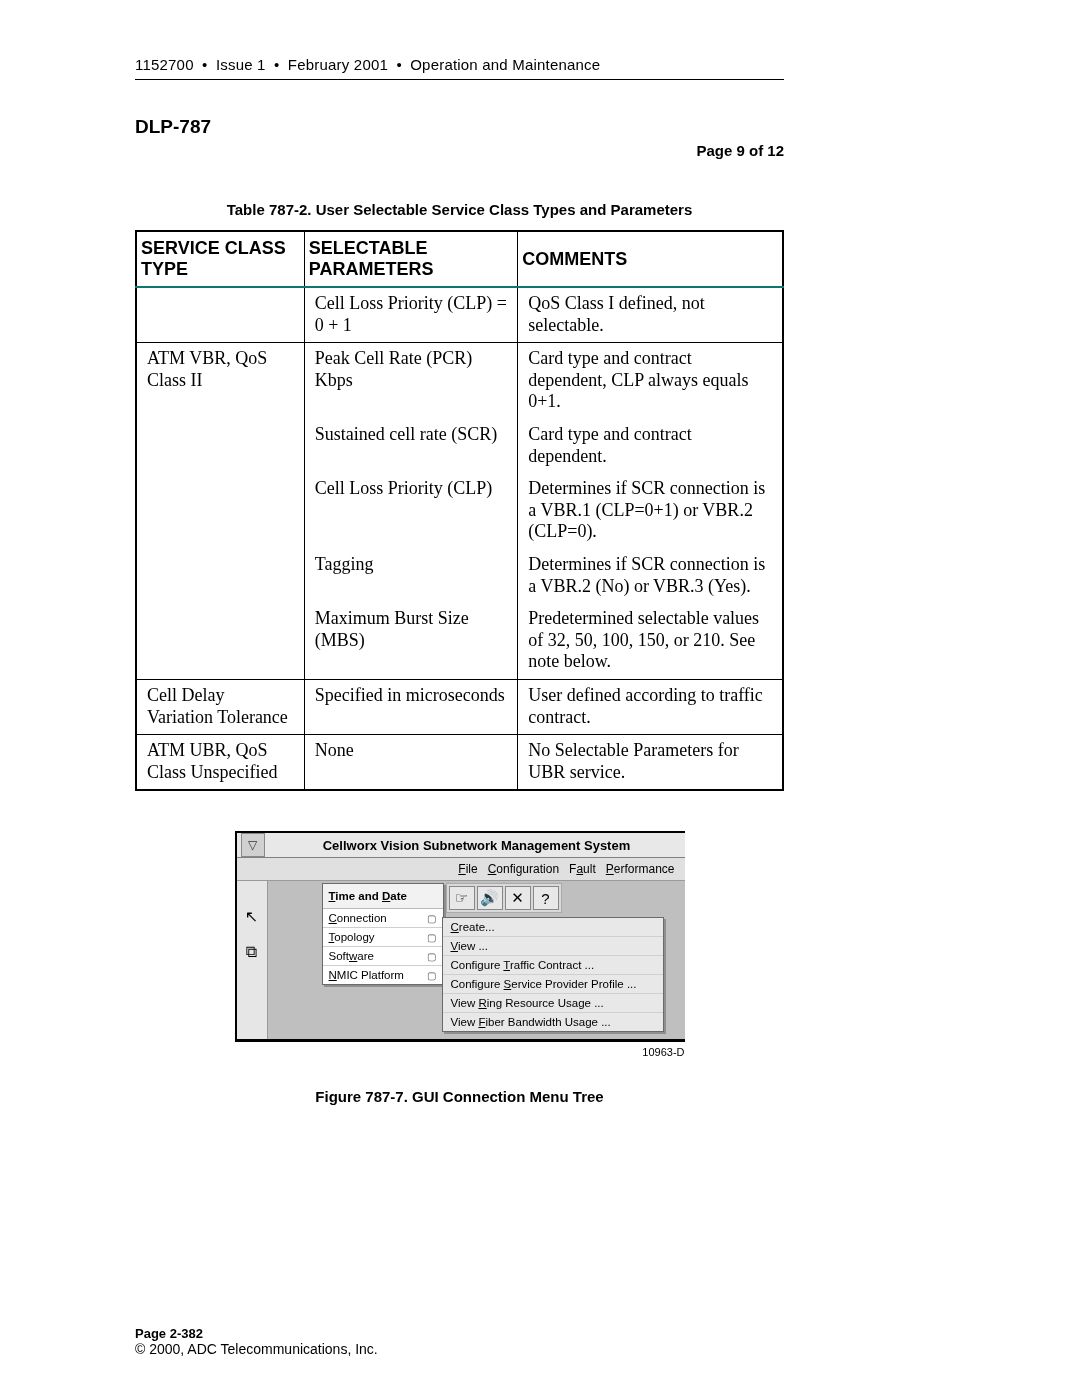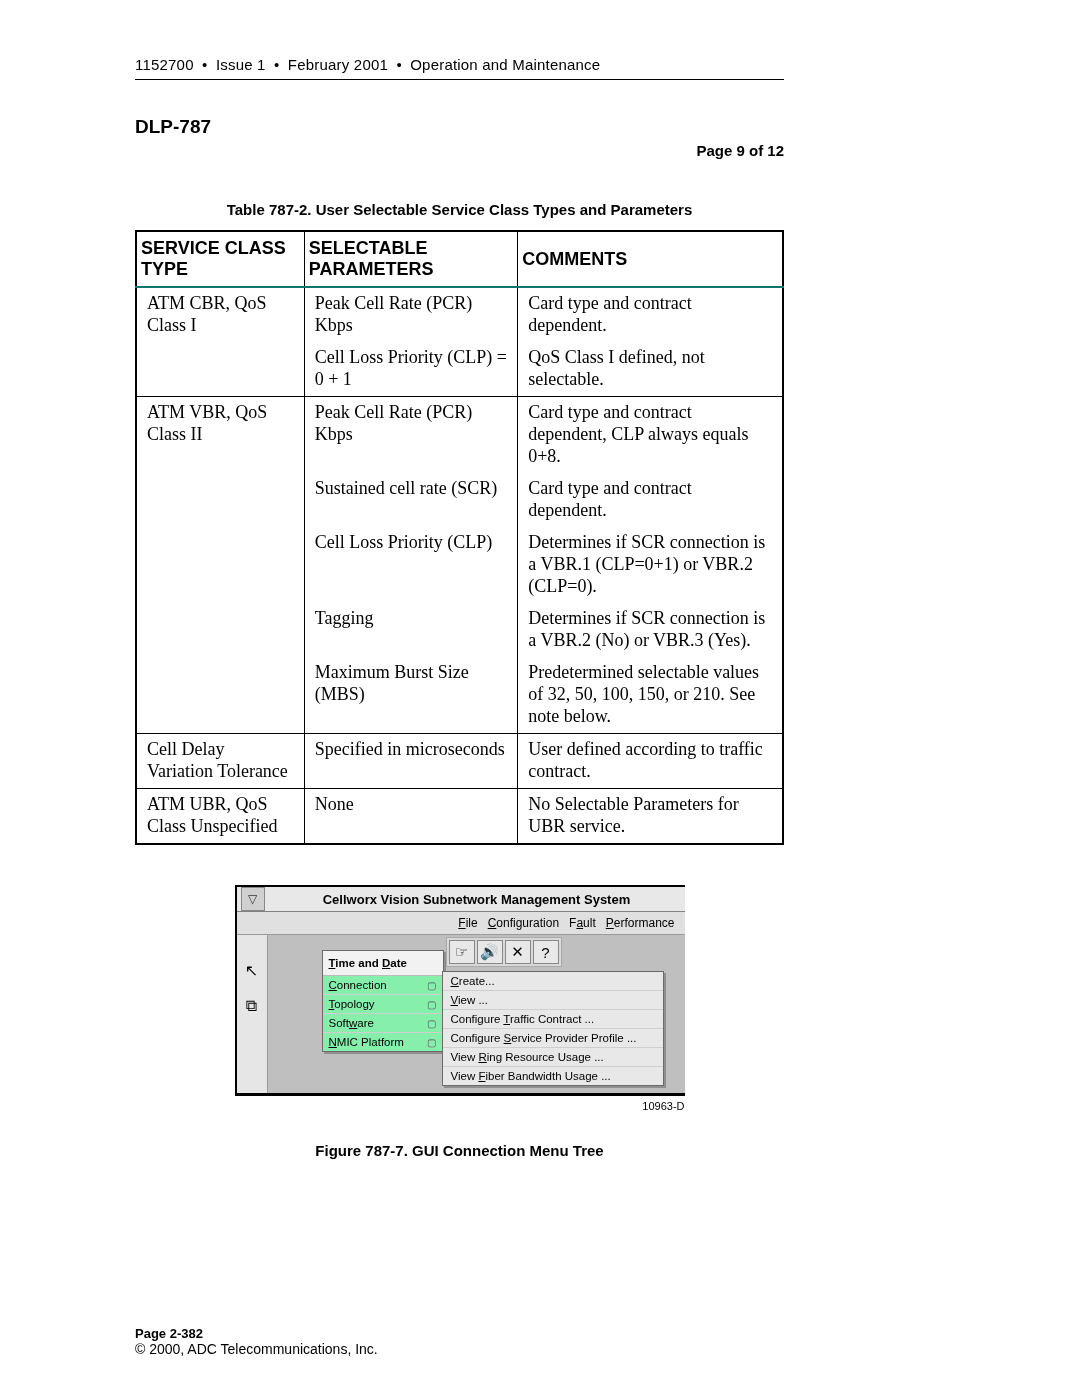--- a/index.html
+++ b/index.html
@@ -174,24 +174,24 @@
     height: 22px;
     background: #e8e8e8;
     border: 1px solid #888;
     display: flex;
     align-items: center;
     justify-content: center;
     font-size: 15px;
   }
   .gui .drop1 {
     position: absolute;
-    top: 15px;
+    top: 2px;
     left: 54px;
     width: 120px;
-    background: #86efac;
+    background: #ffffff;
     border: 1px solid #6a6a6a;
     box-shadow: 2px 2px 0 rgba(0,0,0,0.25);
     font-size: 11.5px;
   }
   .gui .drop1 .row {
     display: flex;
     align-items: center;
     padding: 3px 6px;
     border-bottom: 1px solid #cfcfcf;
     position: relative;
@@ -279,33 +279,28 @@
   <table class="data">
     <thead>
       <tr>
         <th style="width:26%">SERVICE CLASS TYPE</th>
         <th style="width:33%">SELECTABLE PARAMETERS</th>
         <th>COMMENTS</th>
       </tr>
     </thead>
     <tbody>
       <tr>
-        <td>ATM CBR, QoS Class I</td>
-        <td>Peak Cell Rate (PCR) Kbps</td>
-        <td>Card type and contract dependent.</td>
-      </tr>
-      <tr>
         <td></td>
         <td>Cell Loss Priority (CLP) = 0 + 1</td>
         <td>QoS Class I defined, not selectable.</td>
       </tr>
       <tr class="group-sep">
         <td>ATM VBR, QoS Class II</td>
         <td>Peak Cell Rate (PCR) Kbps</td>
-        <td>Card type and contract dependent, CLP always equals 0+8.</td>
+        <td>Card type and contract dependent, CLP always equals 0+1.</td>
       </tr>
       <tr>
         <td></td>
         <td>Sustained cell rate (SCR)</td>
         <td>Card type and contract dependent.</td>
       </tr>
       <tr>
         <td></td>
         <td>Cell Loss Priority (CLP)</td>
         <td>Determines if SCR connection is a VBR.1 (CLP=0+1) or VBR.2 (CLP=0).</td>

